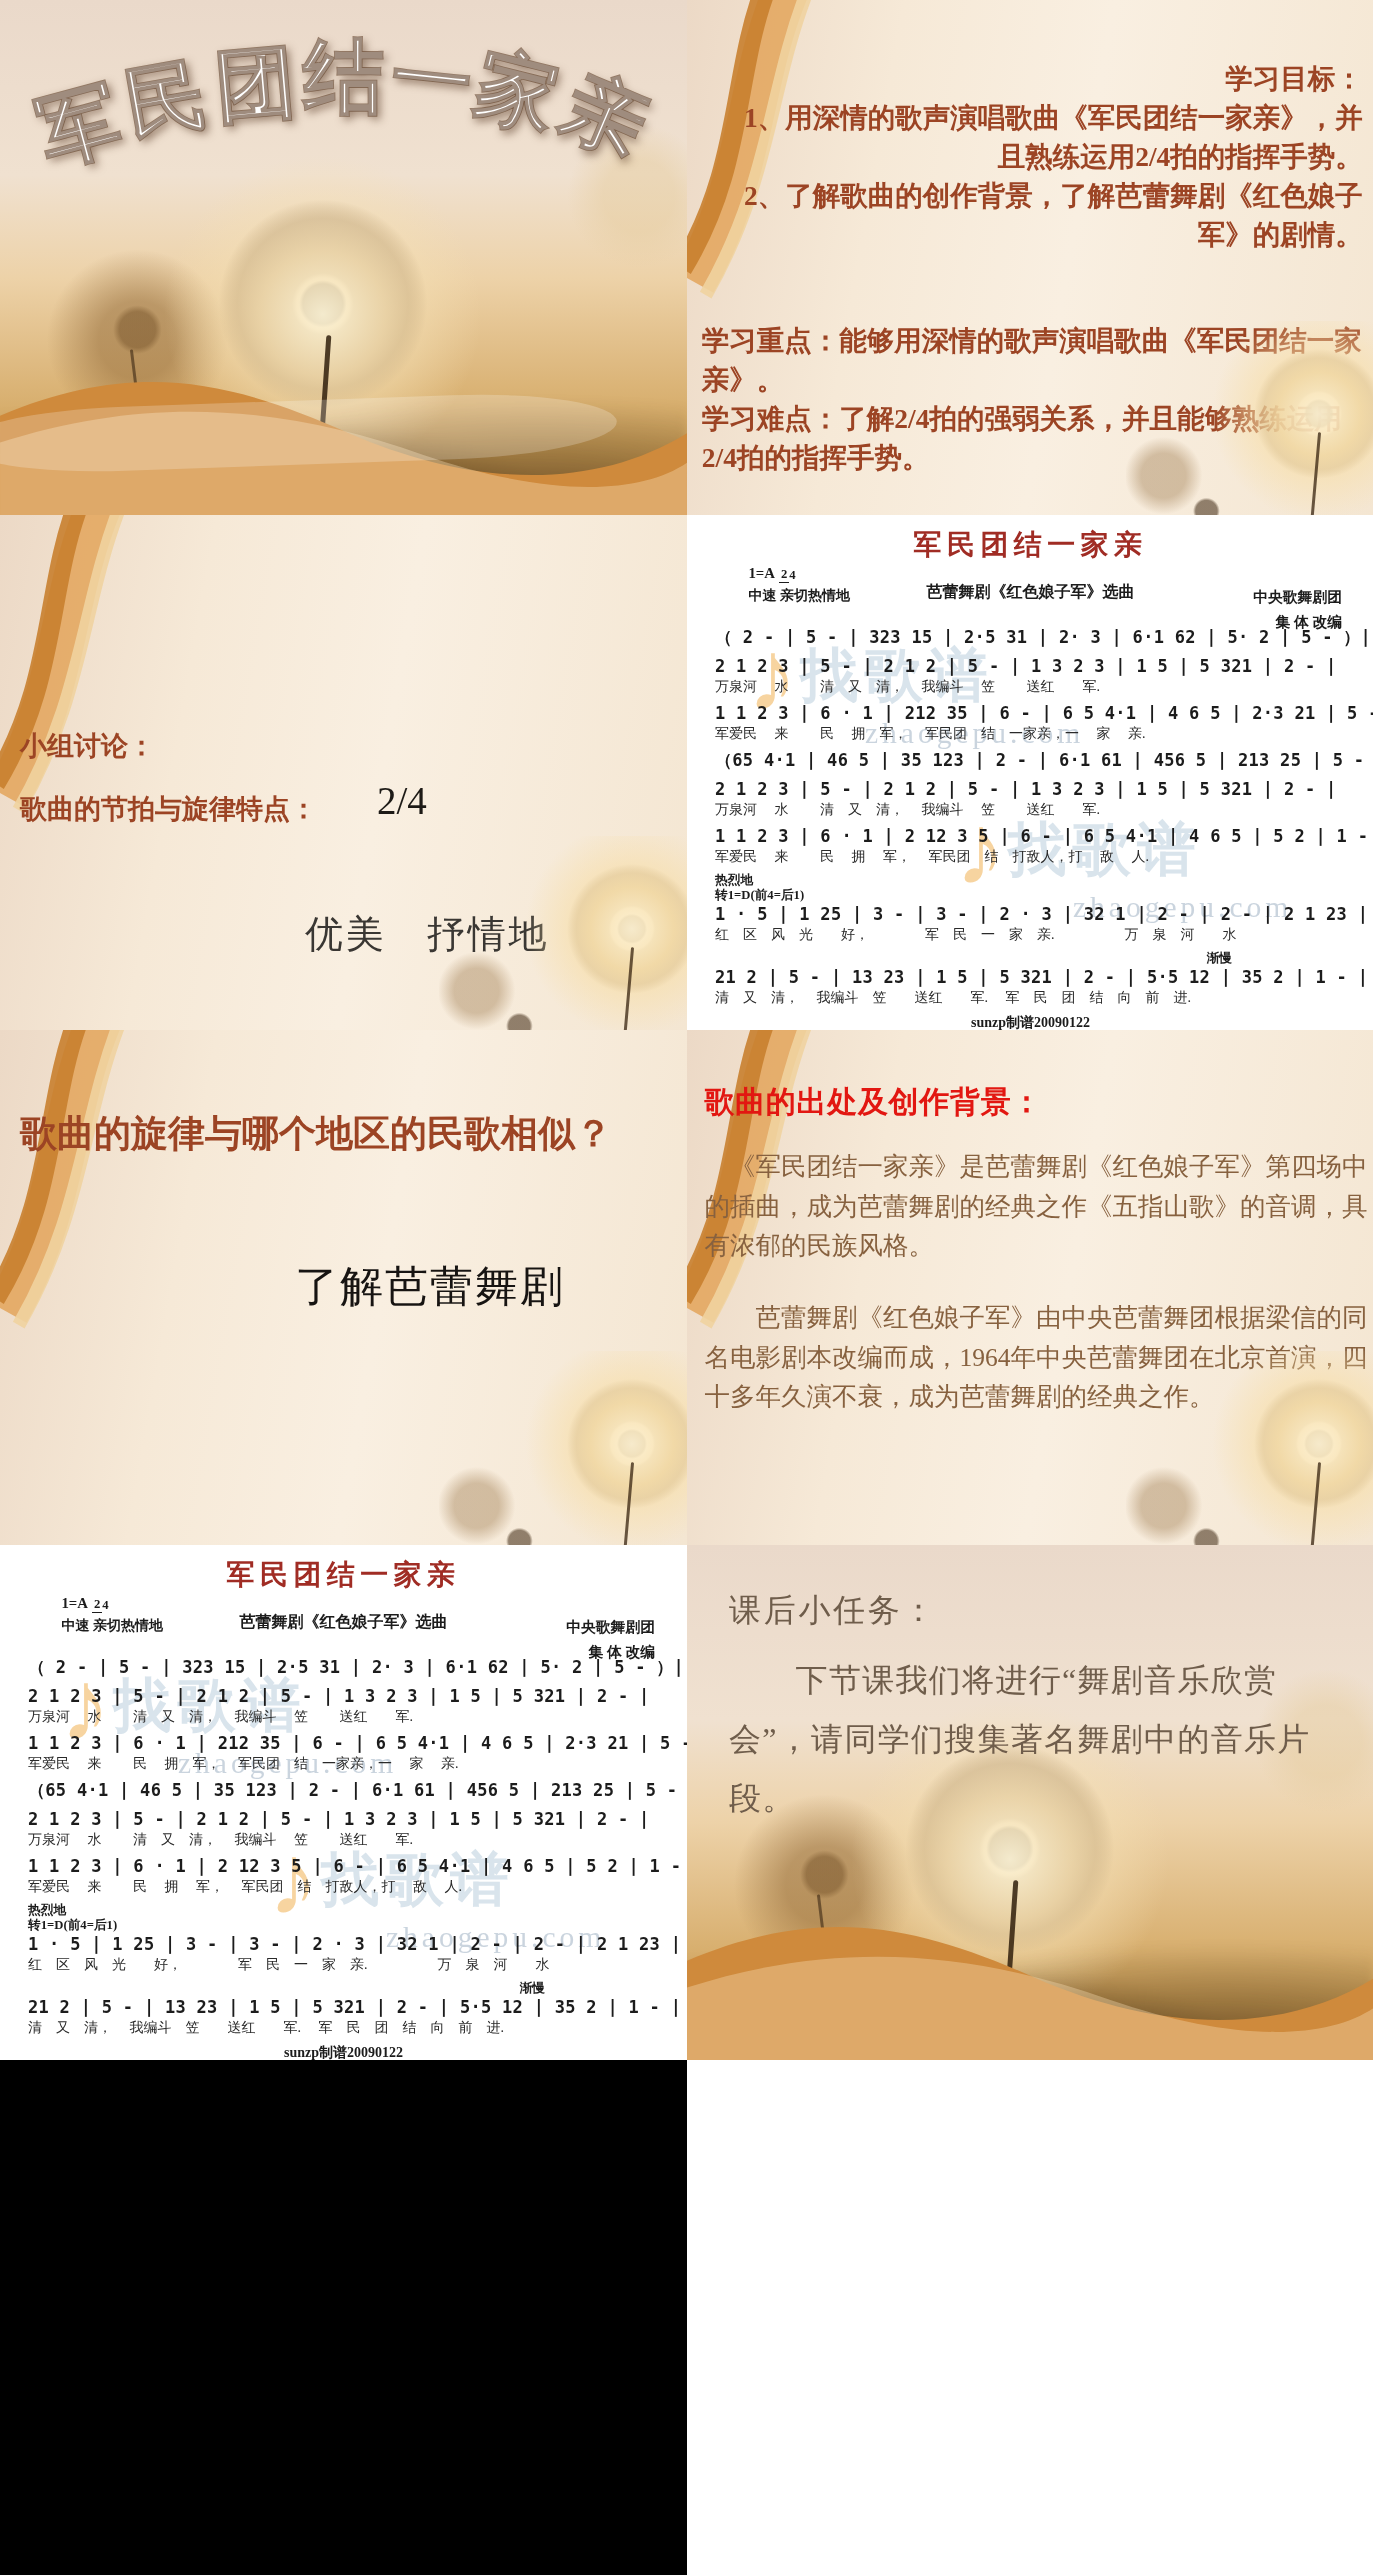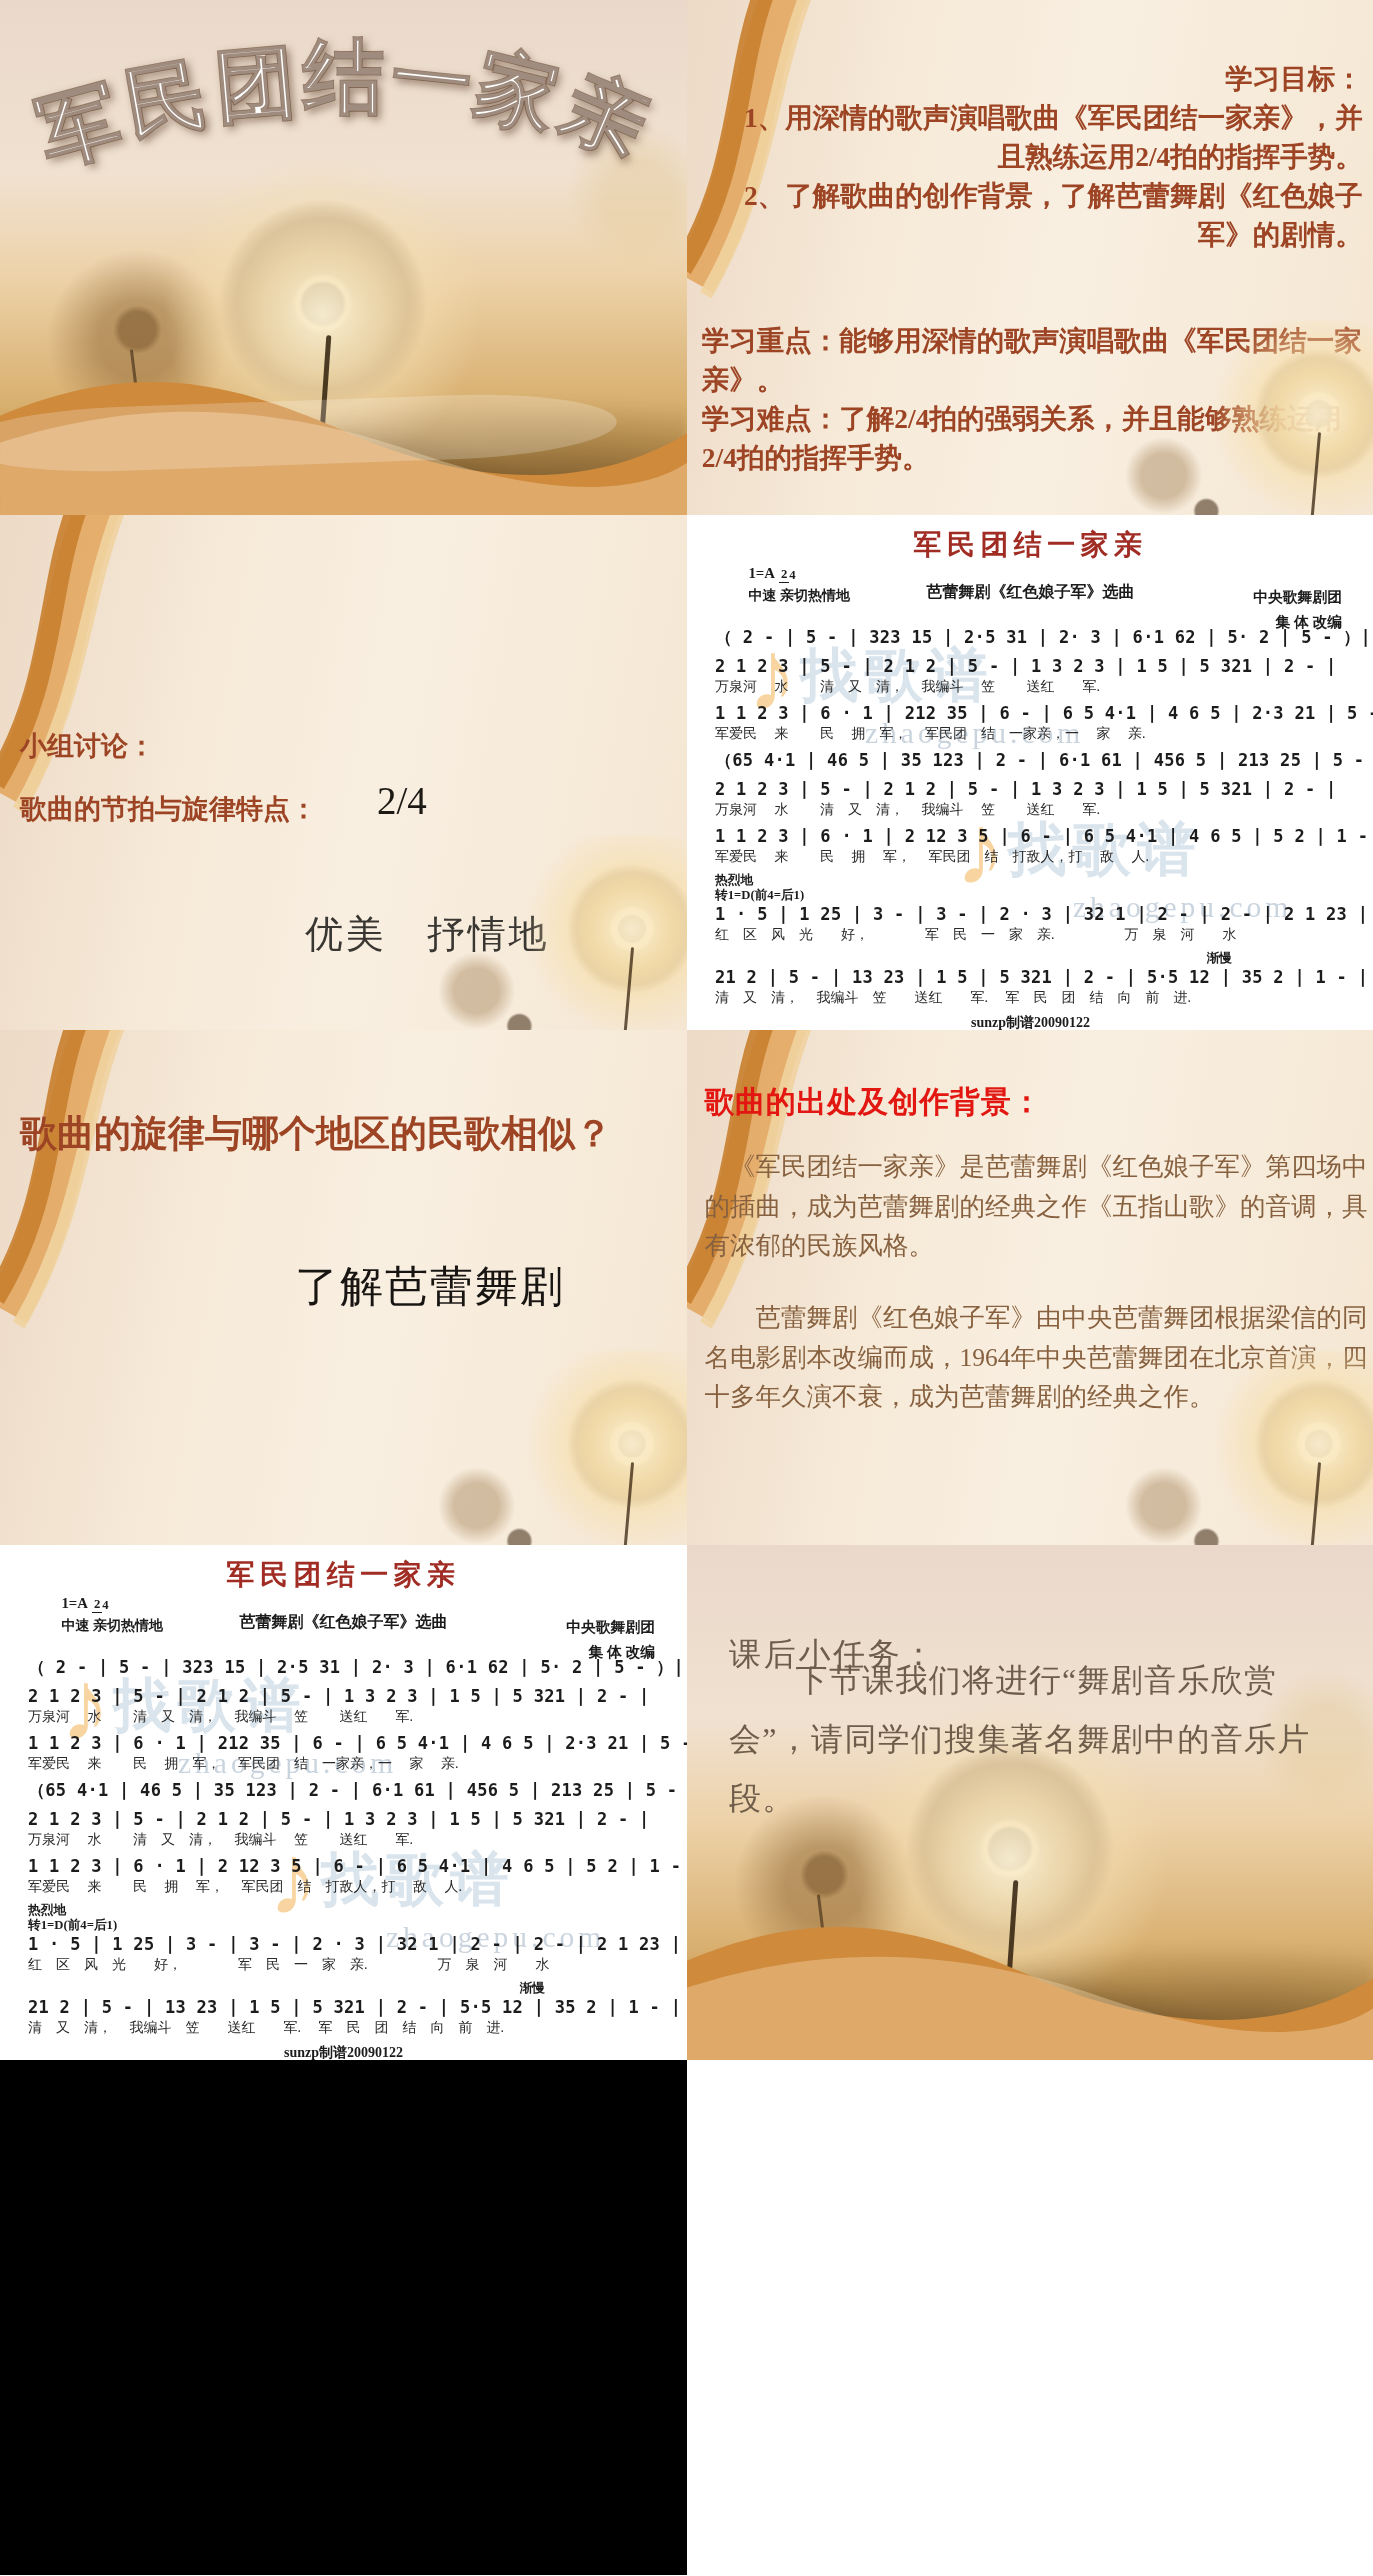--- a/index.html
+++ b/index.html
@@ -63,21 +63,21 @@
   .disc-label{font-size:27px;font-weight:600;}
   .disc-meter{font-size:39px;color:#1d1a16;font-weight:400;}
   .disc-ans{font-size:38px;color:#3a3733;letter-spacing:2.7px;}
 
   .melody-q{left:20px;top:79px;width:654px;font-size:37px;font-weight:700;line-height:1.35;}
   .melody-a{left:295px;top:228px;font-size:43px;color:#171412;letter-spacing:2px;}
 
   .bg-h{left:17.4px;top:52px;font-size:30px;font-weight:800;color:#e21711;letter-spacing:0.7px;}
   .bg-p{left:17.4px;width:663px;font-size:25.5px;color:#87613f;line-height:1.55;}
 
-  .hw-h{left:42px;top:44px;font-size:32px;color:#6f5d4b;letter-spacing:2.7px;margin-top:44px;}
+  .hw-h{left:42px;top:44px;font-size:32px;color:#6f5d4b;letter-spacing:2.7px;}
   .hw-b{left:42px;top:106px;width:604px;font-size:32px;color:#6f5d4b;line-height:1.85;letter-spacing:1.3px;}
 
   .black-slide{background:#000;}
 
   
   .sheet{position:absolute;inset:0;background:#fff;padding:10.7px 28px 5.4px 28px;box-sizing:border-box;color:#1c1c1c;}
   .sheet-title{text-align:center;font-size:28px;font-weight:700;color:#a02c24;letter-spacing:5.4px;}
   .sheet-head{position:relative;margin-top:1.3px;height:56px;font-size:14.8px;}
   .sh-left{position:absolute;left:5.4px;top:0;font-weight:700;margin-left:28px;}
   .frac{display:inline-block;vertical-align:middle;text-align:center;font-size:12.7px;line-height:1;margin-left:4px;font-weight:700;}

